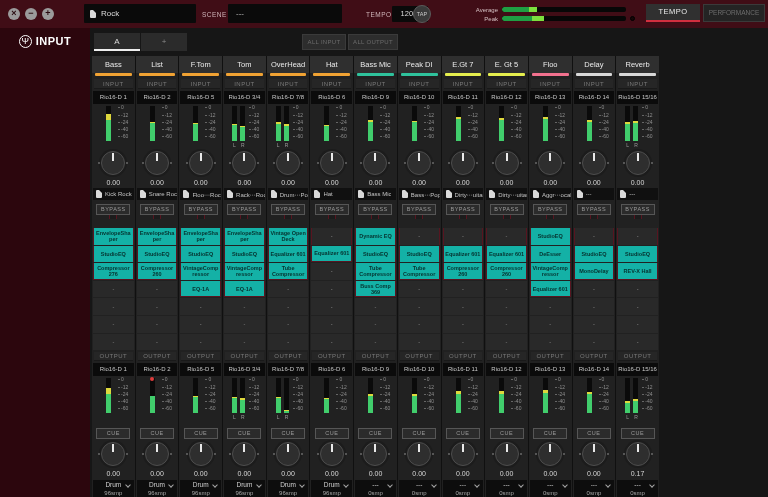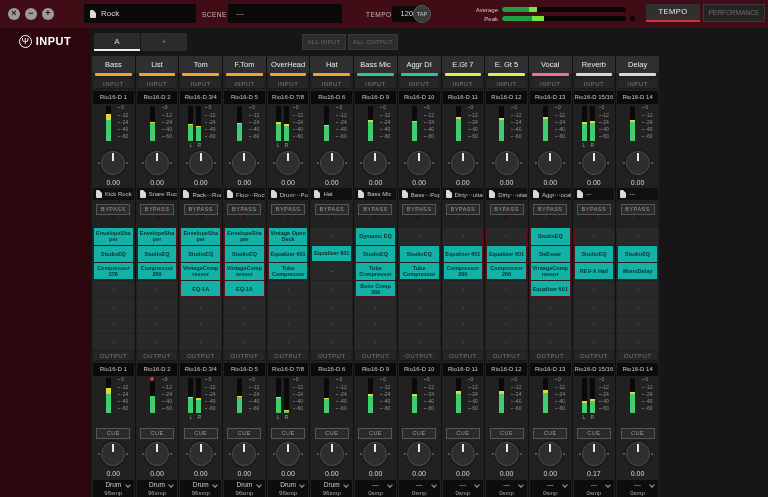--- a/index.html
+++ b/index.html
@@ -289,146 +289,146 @@
         </div>
     <div class="chval">0.00</div>
     <div class="groupbox">
       <div class="grp1">Drum</div>
       <div class="grp2">96smp</div>
       <span class="chev"></span>
     </div>
   </div>
 
   <div class="strip">
-    <div class="ch-header">Tom</div>
+    <div class="ch-header">F.Tom</div>
     <div class="ch-colorbar" style="background: rgb(240, 162, 51);"></div>
     <div class="io-label">INPUT</div>
-    <div class="ch-port">Rio16-D 3/4</div>
-    <div class="meterblock">
-          <div class="mtrack" style="left: 9px;">
-            <div class="fill-g" style="height: 46%; background: rgb(65, 205, 108);"></div>
-            <div class="fill-y" style="bottom: 46%; height: 4%; background: rgb(221, 216, 61);"></div>
-          </div>
-          <div class="mtrack" style="left: 17px;">
-            <div class="fill-g" style="height: 40%; background: rgb(65, 205, 108);"></div>
-            <div class="fill-y" style="bottom: 40%; height: 3%; background: rgb(221, 216, 61);"></div>
-          </div>
-          <div class="mscale">
-            <span style="top: 0px;">0</span>
-            <span style="top: 8px;">-12</span>
-            <span style="top: 15px;">-24</span>
-            <span style="top: 22px;">-40</span>
-            <span style="top: 29px;">-60</span>
-          </div>
-          <div class="lrlabels" style="left: 10px;">L</div>
-          <div class="lrlabels" style="left: 18px;">R</div>
-        </div>
-    <div class="knobblock">
-          <div class="knob"></div>
-        </div>
-    <div class="chval">0.00</div>
-    <div class="preset">
-      <div class="docicon"></div>
-      <span>Rack⋯Rock</span>
+    <div class="ch-port">Rio16-D 5</div>
+    <div class="meterblock">
+          <div class="mtrack" style="left: 14px;">
+            <div class="fill-g" style="height: 48%; background: rgb(65, 205, 108);"></div>
+            <div class="fill-y" style="bottom: 48%; height: 4%; background: rgb(221, 216, 61);"></div>
+          </div>
+          <div class="mscale">
+            <span style="top: 0px;">0</span>
+            <span style="top: 8px;">-12</span>
+            <span style="top: 15px;">-24</span>
+            <span style="top: 22px;">-40</span>
+            <span style="top: 29px;">-60</span>
+          </div>
+        </div>
+    <div class="knobblock">
+          <div class="knob"></div>
+        </div>
+    <div class="chval">0.00</div>
+    <div class="preset">
+      <div class="docicon"></div>
+      <span>Floo⋯Rock</span>
     </div>
     <div class="pillbtn">BYPASS</div>
     <div class="notch"></div>
     <div class="slots">
           <div class="slot filled chained" style="background: rgb(20, 177, 166);">EnvelopeShaper</div>
           <div class="slot filled chained" style="background: rgb(20, 177, 166);">StudioEQ</div>
           <div class="slot filled chained" style="background: rgb(20, 177, 166);">VintageCompressor</div>
           <div class="slot filled chained chain-end" style="background: rgb(20, 177, 166);">EQ-1A</div>
           <div class="slot">-</div>
           <div class="slot">-</div>
           <div class="slot">-</div>
         </div>
     <div class="out-label-row io-label">OUTPUT</div>
+    <div class="ch-port">Rio16-D 5</div>
+    <div class="meterblock">
+          <div class="mtrack" style="left: 14px;">
+            <div class="fill-g" style="height: 46%; background: rgb(65, 205, 108);"></div>
+            <div class="fill-y" style="bottom: 46%; height: 4%; background: rgb(221, 216, 61);"></div>
+          </div>
+          <div class="mscale">
+            <span style="top: 0px;">0</span>
+            <span style="top: 8px;">-12</span>
+            <span style="top: 15px;">-24</span>
+            <span style="top: 22px;">-40</span>
+            <span style="top: 29px;">-60</span>
+          </div>
+        </div>
+    <div class="pillbtn cuebtn">CUE</div>
+    <div class="knobblock">
+          <div class="knob"></div>
+        </div>
+    <div class="chval">0.00</div>
+    <div class="groupbox">
+      <div class="grp1">Drum</div>
+      <div class="grp2">96smp</div>
+      <span class="chev"></span>
+    </div>
+  </div>
+
+  <div class="strip">
+    <div class="ch-header">Tom</div>
+    <div class="ch-colorbar" style="background: rgb(240, 162, 51);"></div>
+    <div class="io-label">INPUT</div>
     <div class="ch-port">Rio16-D 3/4</div>
     <div class="meterblock">
           <div class="mtrack" style="left: 9px;">
-            <div class="fill-g" style="height: 42%; background: rgb(65, 205, 108);"></div>
-            <div class="fill-y" style="bottom: 42%; height: 5%; background: rgb(221, 216, 61);"></div>
+            <div class="fill-g" style="height: 46%; background: rgb(65, 205, 108);"></div>
+            <div class="fill-y" style="bottom: 46%; height: 4%; background: rgb(221, 216, 61);"></div>
           </div>
           <div class="mtrack" style="left: 17px;">
-            <div class="fill-g" style="height: 38%; background: rgb(65, 205, 108);"></div>
-            <div class="fill-y" style="bottom: 38%; height: 4%; background: rgb(221, 216, 61);"></div>
+            <div class="fill-g" style="height: 40%; background: rgb(65, 205, 108);"></div>
+            <div class="fill-y" style="bottom: 40%; height: 3%; background: rgb(221, 216, 61);"></div>
           </div>
           <div class="mscale">
             <span style="top: 0px;">0</span>
             <span style="top: 8px;">-12</span>
             <span style="top: 15px;">-24</span>
             <span style="top: 22px;">-40</span>
             <span style="top: 29px;">-60</span>
           </div>
           <div class="lrlabels" style="left: 10px;">L</div>
           <div class="lrlabels" style="left: 18px;">R</div>
         </div>
-    <div class="pillbtn cuebtn">CUE</div>
-    <div class="knobblock">
-          <div class="knob"></div>
-        </div>
-    <div class="chval">0.00</div>
-    <div class="groupbox">
-      <div class="grp1">Drum</div>
-      <div class="grp2">96smp</div>
-      <span class="chev"></span>
-    </div>
-  </div>
-
-  <div class="strip">
-    <div class="ch-header">F.Tom</div>
-    <div class="ch-colorbar" style="background: rgb(240, 162, 51);"></div>
-    <div class="io-label">INPUT</div>
-    <div class="ch-port">Rio16-D 5</div>
-    <div class="meterblock">
-          <div class="mtrack" style="left: 14px;">
-            <div class="fill-g" style="height: 48%; background: rgb(65, 205, 108);"></div>
-            <div class="fill-y" style="bottom: 48%; height: 4%; background: rgb(221, 216, 61);"></div>
-          </div>
-          <div class="mscale">
-            <span style="top: 0px;">0</span>
-            <span style="top: 8px;">-12</span>
-            <span style="top: 15px;">-24</span>
-            <span style="top: 22px;">-40</span>
-            <span style="top: 29px;">-60</span>
-          </div>
-        </div>
-    <div class="knobblock">
-          <div class="knob"></div>
-        </div>
-    <div class="chval">0.00</div>
-    <div class="preset">
-      <div class="docicon"></div>
-      <span>Floo⋯Rock</span>
+    <div class="knobblock">
+          <div class="knob"></div>
+        </div>
+    <div class="chval">0.00</div>
+    <div class="preset">
+      <div class="docicon"></div>
+      <span>Rack⋯Rock</span>
     </div>
     <div class="pillbtn">BYPASS</div>
     <div class="notch"></div>
     <div class="slots">
           <div class="slot filled chained" style="background: rgb(20, 177, 166);">EnvelopeShaper</div>
           <div class="slot filled chained" style="background: rgb(20, 177, 166);">StudioEQ</div>
           <div class="slot filled chained" style="background: rgb(20, 177, 166);">VintageCompressor</div>
           <div class="slot filled chained chain-end" style="background: rgb(20, 177, 166);">EQ-1A</div>
           <div class="slot">-</div>
           <div class="slot">-</div>
           <div class="slot">-</div>
         </div>
     <div class="out-label-row io-label">OUTPUT</div>
-    <div class="ch-port">Rio16-D 5</div>
-    <div class="meterblock">
-          <div class="mtrack" style="left: 14px;">
-            <div class="fill-g" style="height: 46%; background: rgb(65, 205, 108);"></div>
-            <div class="fill-y" style="bottom: 46%; height: 4%; background: rgb(221, 216, 61);"></div>
-          </div>
-          <div class="mscale">
-            <span style="top: 0px;">0</span>
-            <span style="top: 8px;">-12</span>
-            <span style="top: 15px;">-24</span>
-            <span style="top: 22px;">-40</span>
-            <span style="top: 29px;">-60</span>
-          </div>
+    <div class="ch-port">Rio16-D 3/4</div>
+    <div class="meterblock">
+          <div class="mtrack" style="left: 9px;">
+            <div class="fill-g" style="height: 42%; background: rgb(65, 205, 108);"></div>
+            <div class="fill-y" style="bottom: 42%; height: 5%; background: rgb(221, 216, 61);"></div>
+          </div>
+          <div class="mtrack" style="left: 17px;">
+            <div class="fill-g" style="height: 38%; background: rgb(65, 205, 108);"></div>
+            <div class="fill-y" style="bottom: 38%; height: 4%; background: rgb(221, 216, 61);"></div>
+          </div>
+          <div class="mscale">
+            <span style="top: 0px;">0</span>
+            <span style="top: 8px;">-12</span>
+            <span style="top: 15px;">-24</span>
+            <span style="top: 22px;">-40</span>
+            <span style="top: 29px;">-60</span>
+          </div>
+          <div class="lrlabels" style="left: 10px;">L</div>
+          <div class="lrlabels" style="left: 18px;">R</div>
         </div>
     <div class="pillbtn cuebtn">CUE</div>
     <div class="knobblock">
           <div class="knob"></div>
         </div>
     <div class="chval">0.00</div>
     <div class="groupbox">
       <div class="grp1">Drum</div>
       <div class="grp2">96smp</div>
       <span class="chev"></span>
@@ -633,21 +633,21 @@
         </div>
     <div class="chval">0.00</div>
     <div class="groupbox">
       <div class="grp1">---</div>
       <div class="grp2">0smp</div>
       <span class="chev"></span>
     </div>
   </div>
 
   <div class="strip">
-    <div class="ch-header">Aggr DI</div>
+    <div class="ch-header">Peak DI</div>
     <div class="ch-colorbar" style="background: rgb(47, 194, 156);"></div>
     <div class="io-label">INPUT</div>
     <div class="ch-port">Rio16-D 10</div>
     <div class="meterblock">
           <div class="mtrack" style="left: 14px;">
             <div class="fill-g" style="height: 54%; background: rgb(65, 205, 108);"></div>
             <div class="fill-y" style="bottom: 54%; height: 4%; background: rgb(221, 216, 61);"></div>
           </div>
           <div class="mscale">
             <span style="top: 0px;">0</span>
@@ -825,21 +825,21 @@
         </div>
     <div class="chval">0.00</div>
     <div class="groupbox">
       <div class="grp1">---</div>
       <div class="grp2">0smp</div>
       <span class="chev"></span>
     </div>
   </div>
 
   <div class="strip">
-    <div class="ch-header">Vocal</div>
+    <div class="ch-header">Floo</div>
     <div class="ch-colorbar" style="background: rgb(242, 113, 142);"></div>
     <div class="io-label">INPUT</div>
     <div class="ch-port">Rio16-D 13</div>
     <div class="meterblock">
           <div class="mtrack" style="left: 14px;">
             <div class="fill-g" style="height: 62%; background: rgb(65, 205, 108);"></div>
             <div class="fill-y" style="bottom: 62%; height: 8%; background: rgb(221, 216, 61);"></div>
           </div>
           <div class="mscale">
             <span style="top: 0px;">0</span>
@@ -889,20 +889,84 @@
         </div>
     <div class="chval">0.00</div>
     <div class="groupbox">
       <div class="grp1">---</div>
       <div class="grp2">0smp</div>
       <span class="chev"></span>
     </div>
   </div>
 
   <div class="strip">
+    <div class="ch-header">Delay</div>
+    <div class="ch-colorbar" style="background: rgb(216, 216, 216);"></div>
+    <div class="io-label">INPUT</div>
+    <div class="ch-port">Rio16-D 14</div>
+    <div class="meterblock">
+          <div class="mtrack" style="left: 14px;">
+            <div class="fill-g" style="height: 55%; background: rgb(65, 205, 108);"></div>
+            <div class="fill-y" style="bottom: 55%; height: 5%; background: rgb(221, 216, 61);"></div>
+          </div>
+          <div class="mscale">
+            <span style="top: 0px;">0</span>
+            <span style="top: 8px;">-12</span>
+            <span style="top: 15px;">-24</span>
+            <span style="top: 22px;">-40</span>
+            <span style="top: 29px;">-60</span>
+          </div>
+        </div>
+    <div class="knobblock">
+          <div class="knob"></div>
+        </div>
+    <div class="chval">0.00</div>
+    <div class="preset">
+      <div class="docicon"></div>
+      <span>---</span>
+    </div>
+    <div class="pillbtn">BYPASS</div>
+    <div class="notch"></div>
+    <div class="slots">
+          <div class="slot chained">-</div>
+          <div class="slot filled chained" style="background: rgb(20, 177, 166);">StudioEQ</div>
+          <div class="slot filled chained chain-end" style="background: rgb(20, 177, 166);">MonoDelay</div>
+          <div class="slot">-</div>
+          <div class="slot">-</div>
+          <div class="slot">-</div>
+          <div class="slot">-</div>
+        </div>
+    <div class="out-label-row io-label">OUTPUT</div>
+    <div class="ch-port">Rio16-D 14</div>
+    <div class="meterblock">
+          <div class="mtrack" style="left: 14px;">
+            <div class="fill-g" style="height: 55%; background: rgb(65, 205, 108);"></div>
+            <div class="fill-y" style="bottom: 55%; height: 5%; background: rgb(221, 216, 61);"></div>
+          </div>
+          <div class="mscale">
+            <span style="top: 0px;">0</span>
+            <span style="top: 8px;">-12</span>
+            <span style="top: 15px;">-24</span>
+            <span style="top: 22px;">-40</span>
+            <span style="top: 29px;">-60</span>
+          </div>
+        </div>
+    <div class="pillbtn cuebtn">CUE</div>
+    <div class="knobblock">
+          <div class="knob"></div>
+        </div>
+    <div class="chval">0.00</div>
+    <div class="groupbox">
+      <div class="grp1">---</div>
+      <div class="grp2">0smp</div>
+      <span class="chev"></span>
+    </div>
+  </div>
+
+  <div class="strip">
     <div class="ch-header">Reverb</div>
     <div class="ch-colorbar" style="background: rgb(216, 216, 216);"></div>
     <div class="io-label">INPUT</div>
     <div class="ch-port">Rio16-D 15/16</div>
     <div class="meterblock">
           <div class="mtrack" style="left: 9px;">
             <div class="fill-g" style="height: 48%; background: rgb(65, 205, 108);"></div>
             <div class="fill-y" style="bottom: 48%; height: 5%; background: rgb(221, 216, 61);"></div>
           </div>
           <div class="mtrack" style="left: 17px;">
@@ -963,78 +1027,14 @@
     <div class="knobblock">
           <div class="knob"></div>
         </div>
     <div class="chval">0.17</div>
     <div class="groupbox">
       <div class="grp1">---</div>
       <div class="grp2">0smp</div>
       <span class="chev"></span>
     </div>
   </div>
-
-  <div class="strip">
-    <div class="ch-header">Delay</div>
-    <div class="ch-colorbar" style="background: rgb(216, 216, 216);"></div>
-    <div class="io-label">INPUT</div>
-    <div class="ch-port">Rio16-D 14</div>
-    <div class="meterblock">
-          <div class="mtrack" style="left: 14px;">
-            <div class="fill-g" style="height: 55%; background: rgb(65, 205, 108);"></div>
-            <div class="fill-y" style="bottom: 55%; height: 5%; background: rgb(221, 216, 61);"></div>
-          </div>
-          <div class="mscale">
-            <span style="top: 0px;">0</span>
-            <span style="top: 8px;">-12</span>
-            <span style="top: 15px;">-24</span>
-            <span style="top: 22px;">-40</span>
-            <span style="top: 29px;">-60</span>
-          </div>
-        </div>
-    <div class="knobblock">
-          <div class="knob"></div>
-        </div>
-    <div class="chval">0.00</div>
-    <div class="preset">
-      <div class="docicon"></div>
-      <span>---</span>
-    </div>
-    <div class="pillbtn">BYPASS</div>
-    <div class="notch"></div>
-    <div class="slots">
-          <div class="slot chained">-</div>
-          <div class="slot filled chained" style="background: rgb(20, 177, 166);">StudioEQ</div>
-          <div class="slot filled chained chain-end" style="background: rgb(20, 177, 166);">MonoDelay</div>
-          <div class="slot">-</div>
-          <div class="slot">-</div>
-          <div class="slot">-</div>
-          <div class="slot">-</div>
-        </div>
-    <div class="out-label-row io-label">OUTPUT</div>
-    <div class="ch-port">Rio16-D 14</div>
-    <div class="meterblock">
-          <div class="mtrack" style="left: 14px;">
-            <div class="fill-g" style="height: 55%; background: rgb(65, 205, 108);"></div>
-            <div class="fill-y" style="bottom: 55%; height: 5%; background: rgb(221, 216, 61);"></div>
-          </div>
-          <div class="mscale">
-            <span style="top: 0px;">0</span>
-            <span style="top: 8px;">-12</span>
-            <span style="top: 15px;">-24</span>
-            <span style="top: 22px;">-40</span>
-            <span style="top: 29px;">-60</span>
-          </div>
-        </div>
-    <div class="pillbtn cuebtn">CUE</div>
-    <div class="knobblock">
-          <div class="knob"></div>
-        </div>
-    <div class="chval">0.00</div>
-    <div class="groupbox">
-      <div class="grp1">---</div>
-      <div class="grp2">0smp</div>
-      <span class="chev"></span>
-    </div>
-  </div>
 </div>
 </div>
 
 </body></html>

